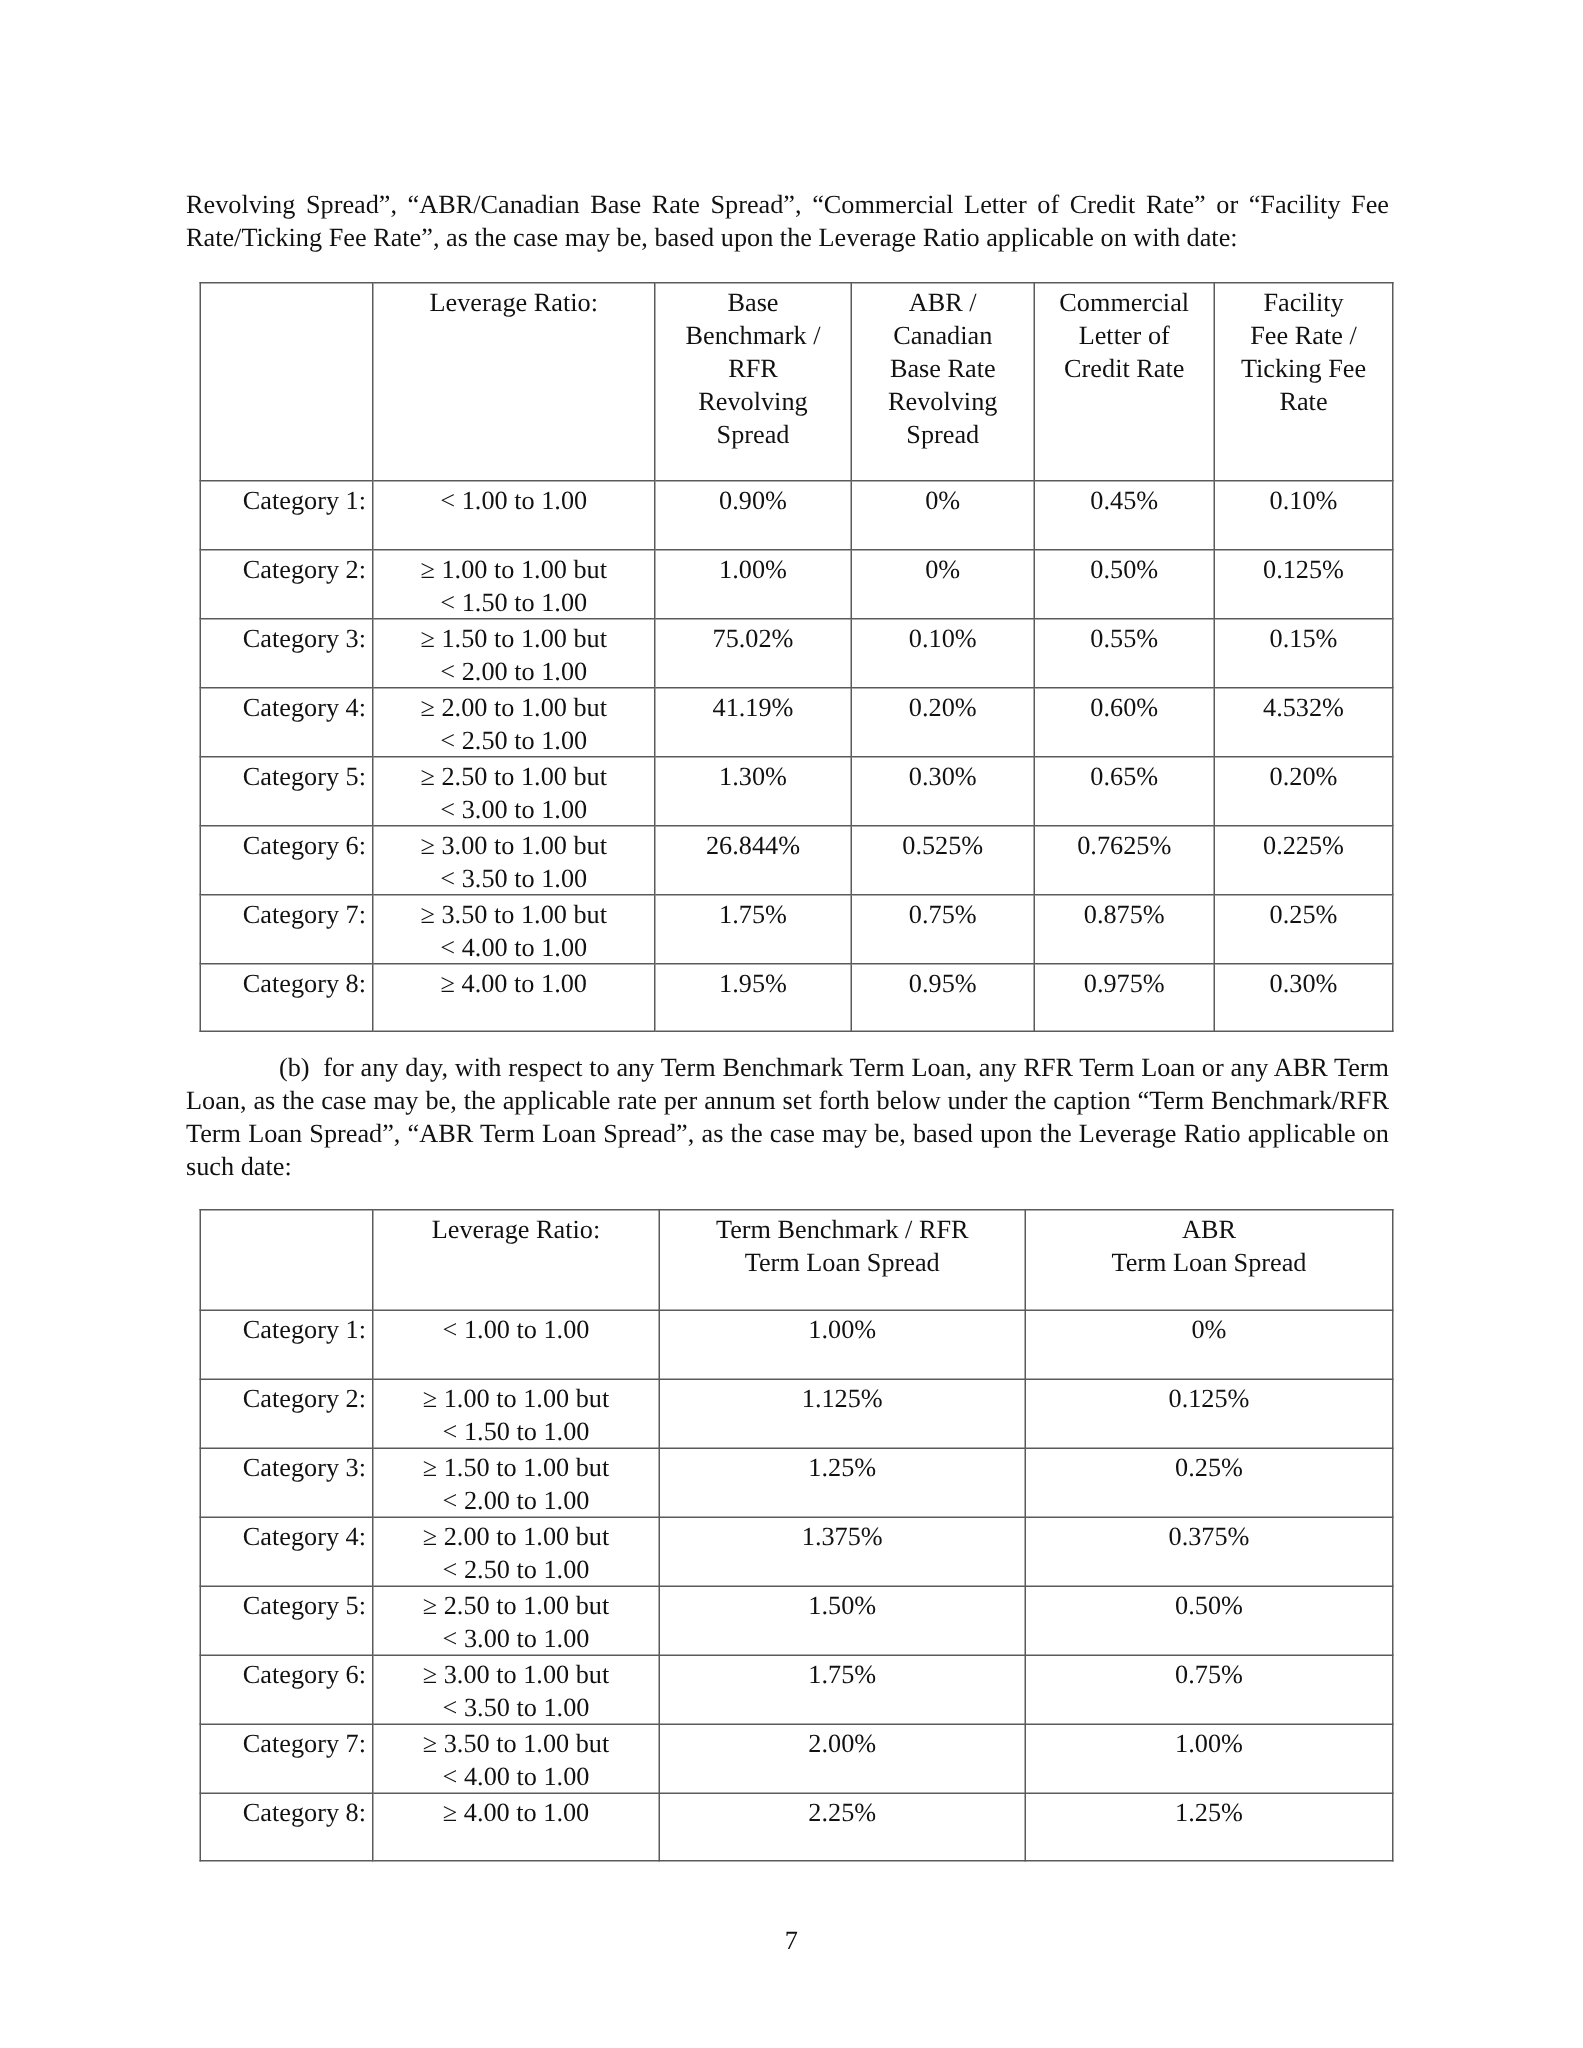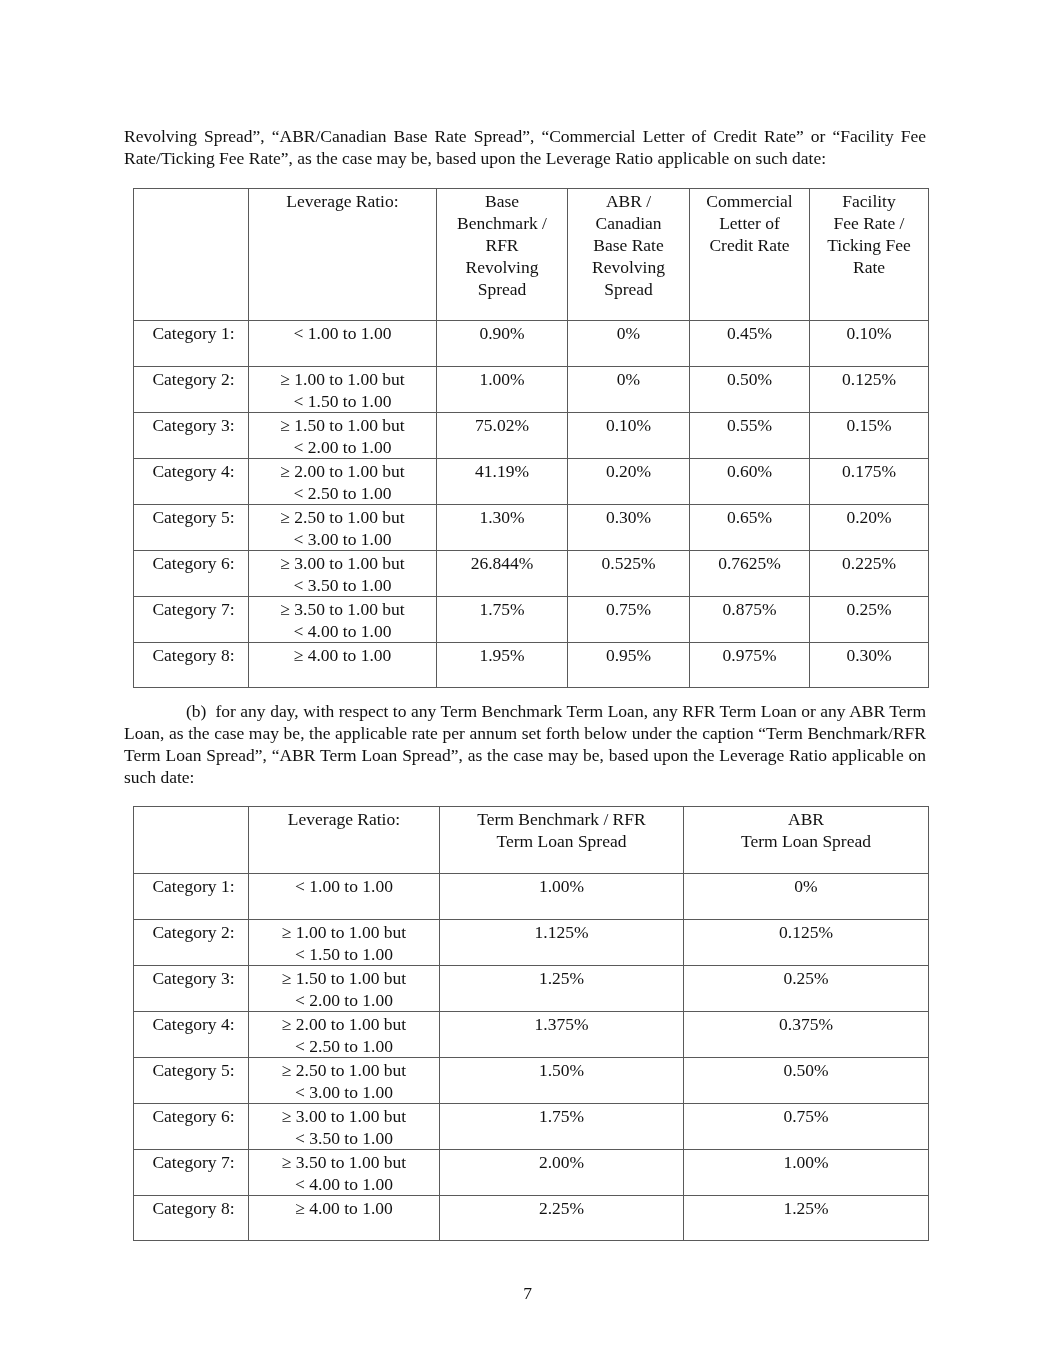--- a/index.html
+++ b/index.html
@@ -16,38 +16,38 @@
     #p-b { top: 700px; }
     #p-b .indent { display: inline-block; width: 62px; }
     table.rates {
       position: absolute; left: 133px; width: 795px;
       border-collapse: collapse; table-layout: fixed;
     }
     table.rates td {
       border: 1px solid #5a5a5a; vertical-align: top; text-align: center;
       padding: 1px 4px 0 4px; line-height: 22px;
     }
-    table.rates td.cat { text-align: center; padding-left: 9px; }
+    table.rates td.cat { text-align: right; padding-left: 9px; }
     .u { text-underline-offset: 2px; }
     #table1 { top: 188px; }
     #table1 tr.head td { height: 130px; }
     #table1 tr.r td { height: 43.5px; }
     #table2 { top: 806px; }
     #table2 tr.head td { height: 65px; }
     #table2 tr.r td { height: 43.5px; }
     .line { display: block; }
     #page-number {
       position: absolute; top: 1283px; left: 0; width: 1055px;
       text-align: center;
     }
   </style>
 </head>
 <body>
 
-<p class="para" id="p-intro">Revolving Spread”, “ABR/Canadian Base Rate Spread”, “Commercial Letter of Credit Rate” or “Facility Fee Rate/Ticking Fee Rate”, as the case may be, based upon the Leverage Ratio applicable on such date:</p>
+<p class="para" id="p-intro">Revolving Spread”, “ABR/Canadian Base Rate Spread”, “Commercial Letter of Credit Rate” or “Facility Fee Rate/Ticking Fee Rate”, as the case may be, based upon the Leverage Ratio applicable on with date:</p>
 
 <table class="rates" id="table1">
   <colgroup>
     <col style="width:115px">
       <col style="width:188px">
       <col style="width:131px">
     <col style="width:122px">
       <col style="width:120px">
       <col style="width:119px">
   </colgroup>
@@ -117,21 +117,21 @@
       </tr>
       <tr class="r">
         <td class="cat"><span class="u">Category 4:</span></td>
         <td>
           <span class="line">≥ 2.00 to 1.00 but</span>
           <span class="line">&lt; 2.50 to 1.00</span>
         </td>
         <td>41.19%</td>
         <td>0.20%</td>
         <td>0.60%</td>
-        <td>0.175%</td>
+        <td>4.532%</td>
       </tr>
       <tr class="r">
         <td class="cat"><span class="u">Category 5:</span></td>
         <td>
           <span class="line">≥ 2.50 to 1.00 but</span>
           <span class="line">&lt; 3.00 to 1.00</span>
         </td>
         <td>1.30%</td>
         <td>0.30%</td>
         <td>0.65%</td>

